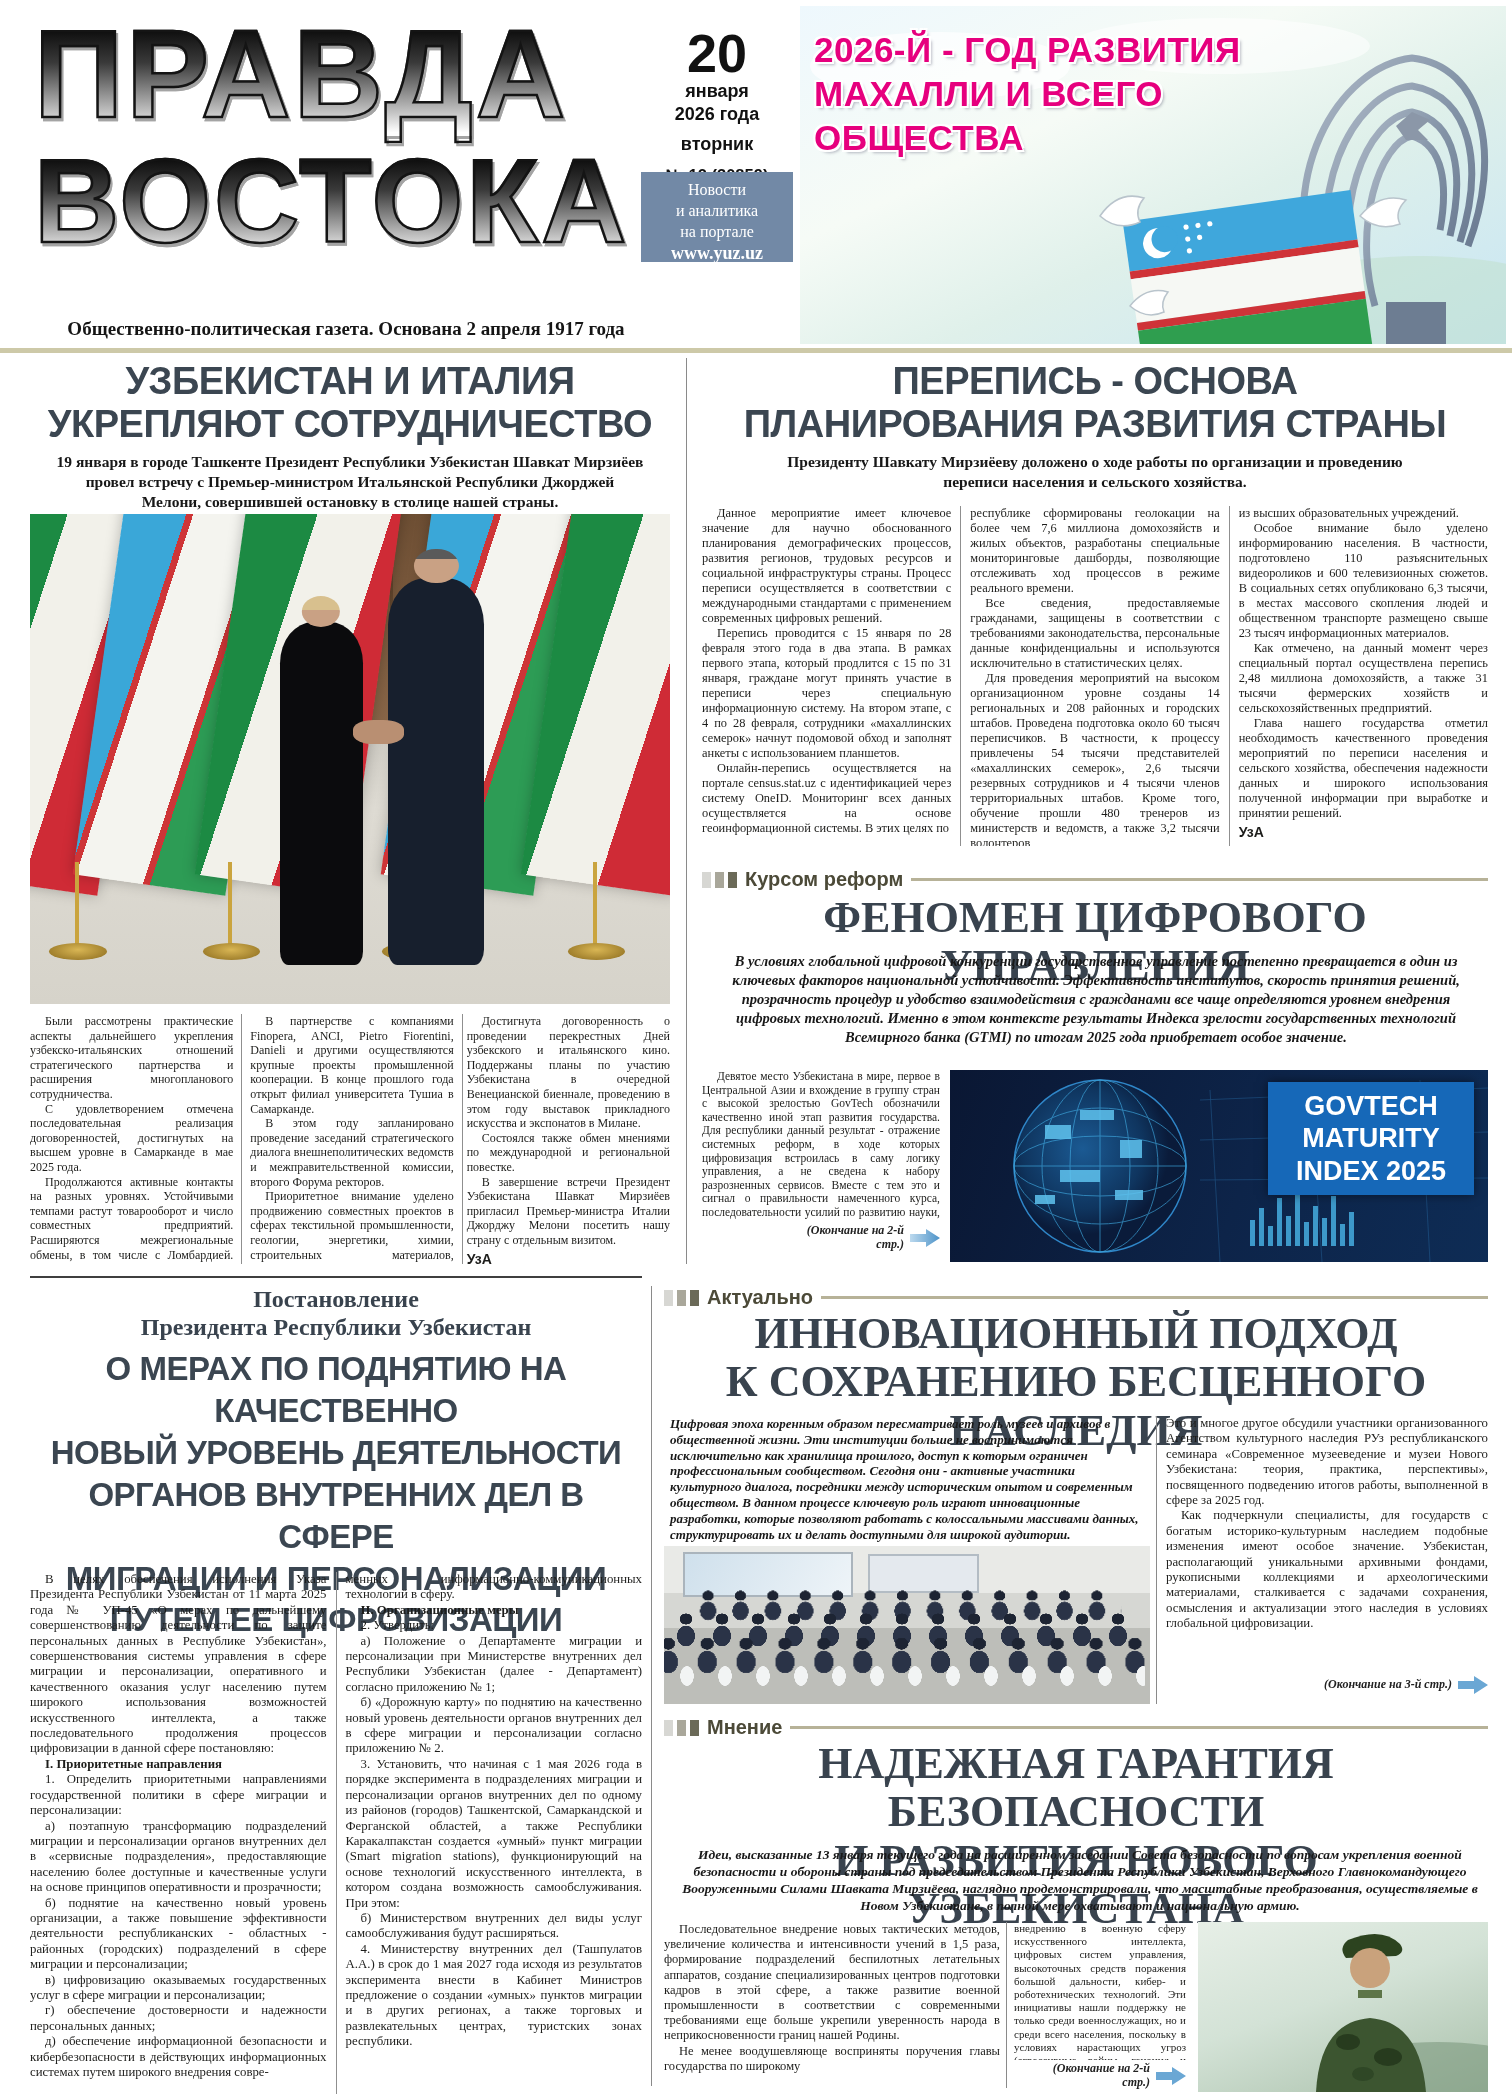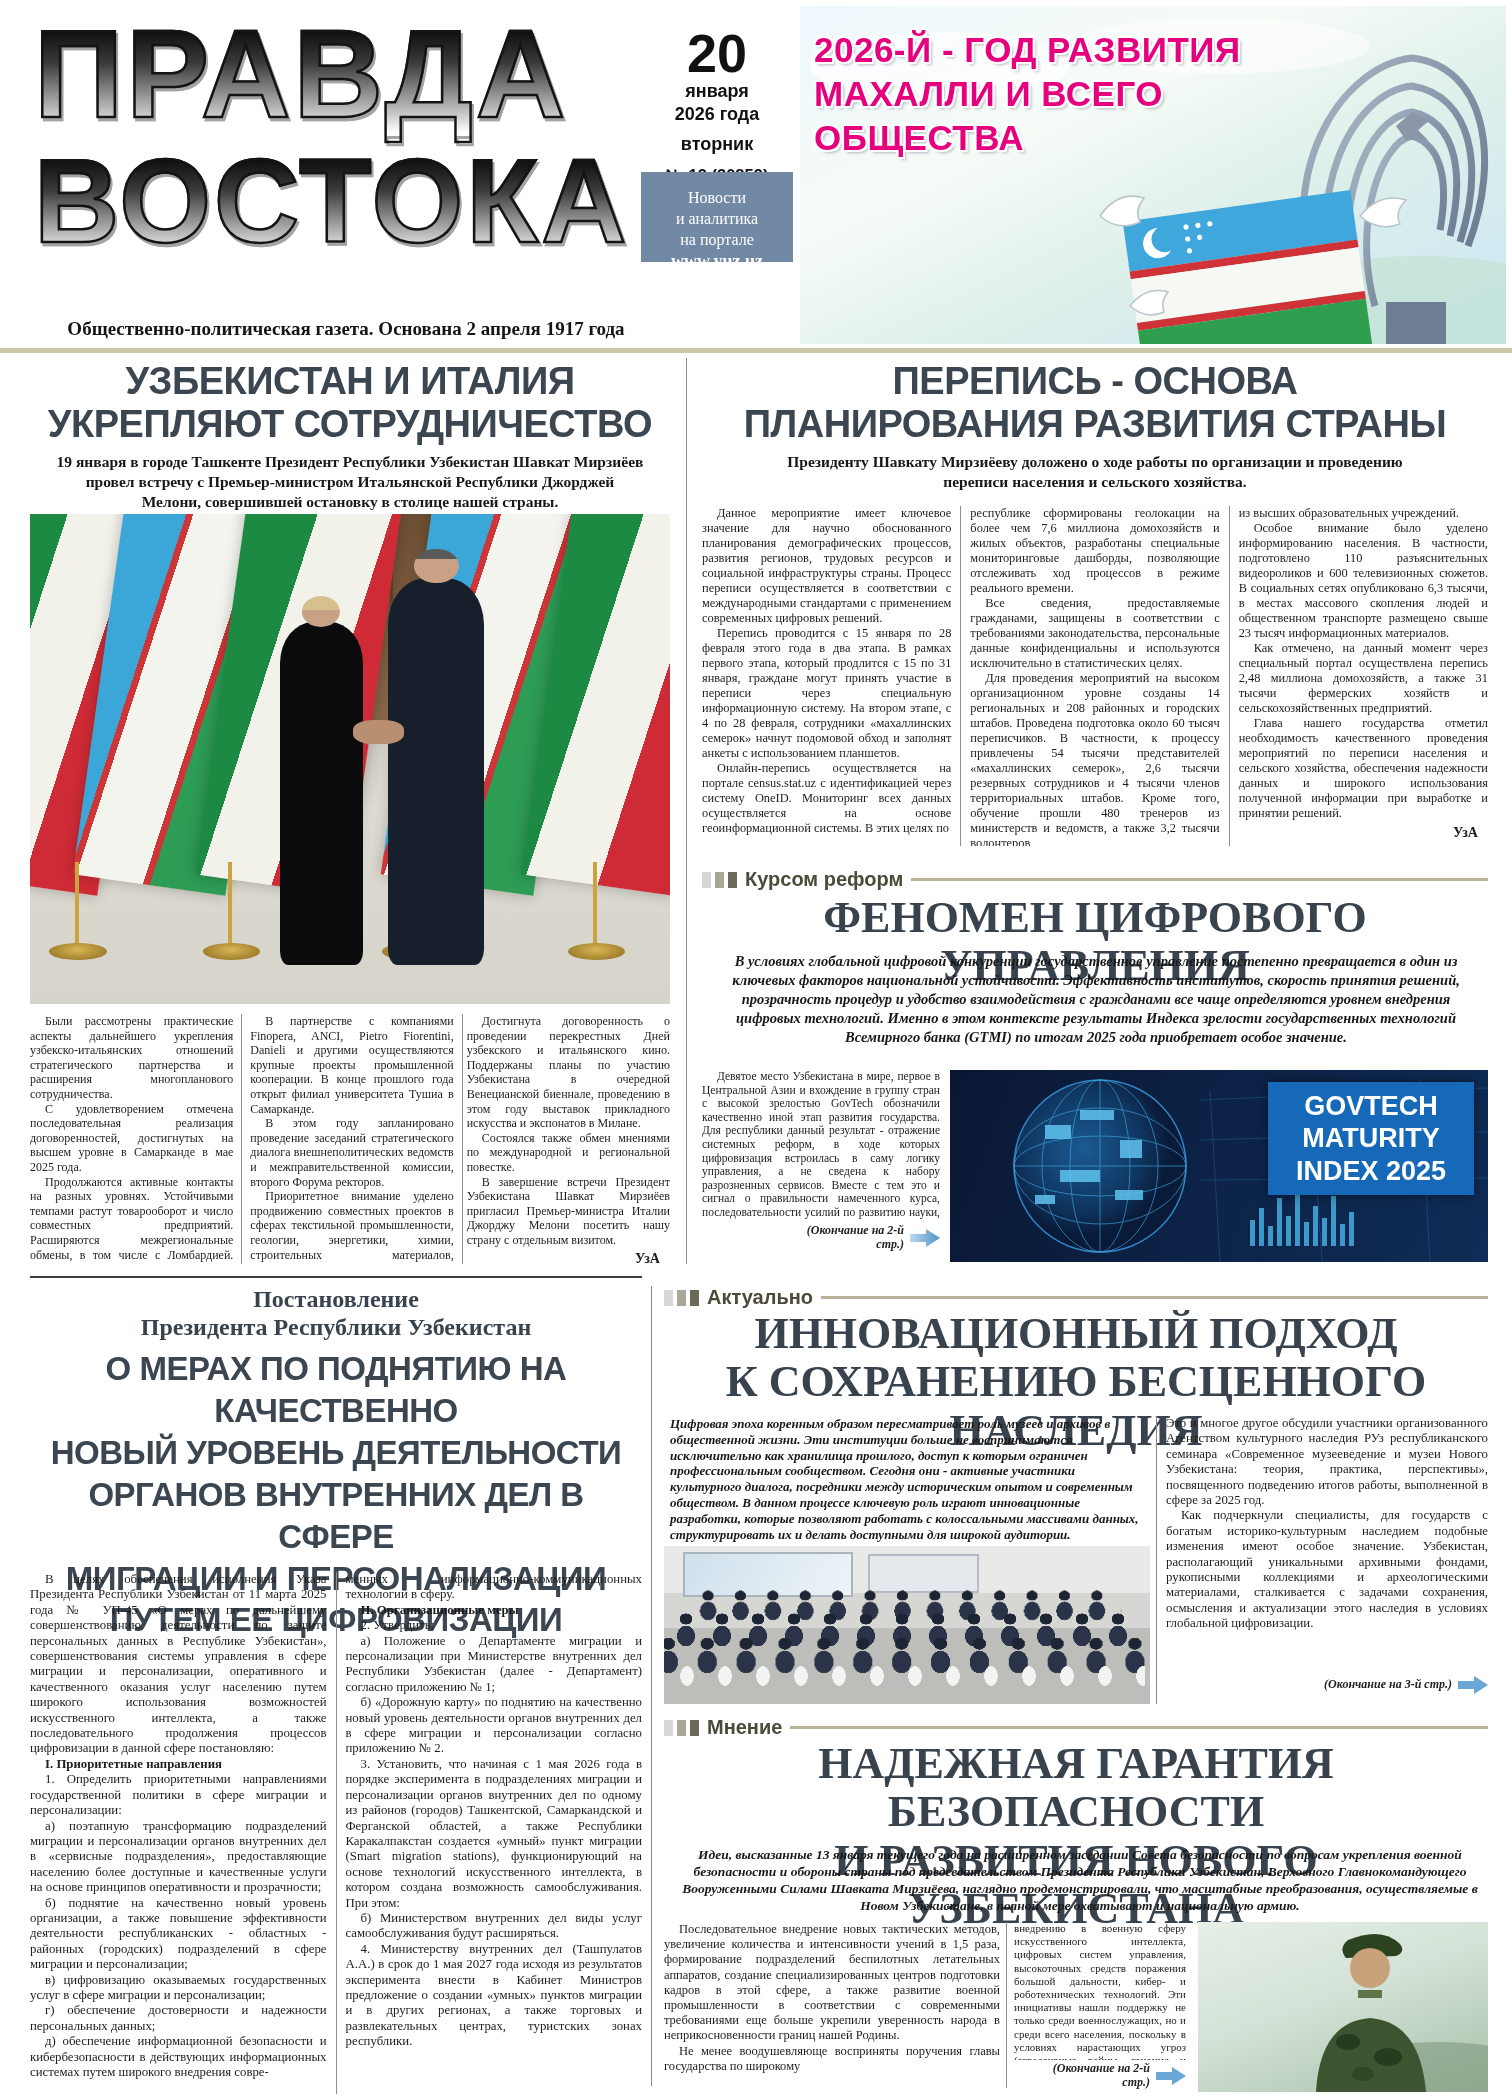--- a/index.html
+++ b/index.html
@@ -16,21 +16,21 @@
     filter:drop-shadow(2px 3px 0 rgba(90,90,90,.55));}
   .logo .l1{font-size:124px;}
   .logo .l2{font-size:118px;margin-top:8px;}
   .tagline{left:40px;top:318px;width:612px;text-align:center;font-weight:700;font-size:19px;color:#151515;}
   .datebox{left:640px;top:26px;width:154px;text-align:center;font-family:"Liberation Sans",sans-serif;font-weight:700;color:#111;}
   .datebox .day{font-size:54px;line-height:1;}
   .datebox .dm{font-size:18px;line-height:1.25;}
   .datebox .wd{font-size:18px;margin-top:9px;}
   .datebox .iss{font-size:16.5px;margin-top:11px;}
   .portal{left:641px;top:172px;width:152px;height:90px;background:#7289a6;color:#fff;
-          text-align:center;font-size:16px;line-height:1.3;padding-top:16px;box-sizing:border-box;}
+          text-align:center;font-size:16px;line-height:1.3;padding-top:8px;box-sizing:border-box;}
   .portal .url{font-weight:700;font-size:18px;}
 
   
   .banner{left:800px;top:6px;width:706px;height:338px;overflow:hidden;}
   .banner svg{position:absolute;left:0;top:0;}
   .banner .title{position:absolute;left:14px;top:22px;font-family:"Liberation Sans",sans-serif;
     font-weight:900;font-size:35px;line-height:1.26;color:#e6007e;letter-spacing:.5px;
     text-shadow:-2px -2px 0 #fff,2px -2px 0 #fff,-2px 2px 0 #fff,2px 2px 0 #fff,3px 3px 3px rgba(60,60,90,.35);}
 
   .rule-tan{left:0;top:348px;width:1512px;height:5px;background:#cdc9a8;}
@@ -39,21 +39,21 @@
   
   .hl-sans{font-family:"Liberation Sans",sans-serif;font-weight:700;color:#3b4651;text-align:center;line-height:1.12;letter-spacing:-.5px;}
   .hl-serif{font-weight:700;color:#39434e;text-align:center;line-height:1.1;}
   .lead{font-weight:700;text-align:center;color:#181818;}
   .it{font-style:italic;}
   .bp{margin:0;text-indent:15px;text-align:justify;}
   .noind{text-indent:0;}
   .cols{display:flex;}
   .col{flex:1;overflow:hidden;}
   .col+.col{border-left:1px solid #8f8f8f;}
-  .sig{text-align:right;font-family:Liberation Serif, serif;font-weight:700;font-size:14px;padding-right:10px;margin-top:4px;}
+  .sig{font-family:Liberation Sans, sans-serif;font-weight:700;font-size:14px;padding-right:10px;margin-top:4px;}
 
   .kicker{display:flex;align-items:center;}
   .kicker .sq{width:9px;height:16px;margin-right:4px;}
   .sq1{background:#d7d7d3;} .sq2{background:#a9a79a;} .sq3{background:#6b6a58;}
   .kicker .lbl{font-family:"Liberation Sans",sans-serif;font-weight:700;font-size:20px;color:#4c4a38;margin:0 8px 0 4px;white-space:nowrap;}
   .kicker .ln{flex:1;height:3px;background:#b7b298;}
 
   .cont{display:flex;justify-content:flex-end;align-items:center;font-style:italic;font-weight:700;
         font-size:12px;line-height:1.15;color:#222;text-align:right;}
   .cont svg{margin-left:6px;flex:0 0 auto;}

